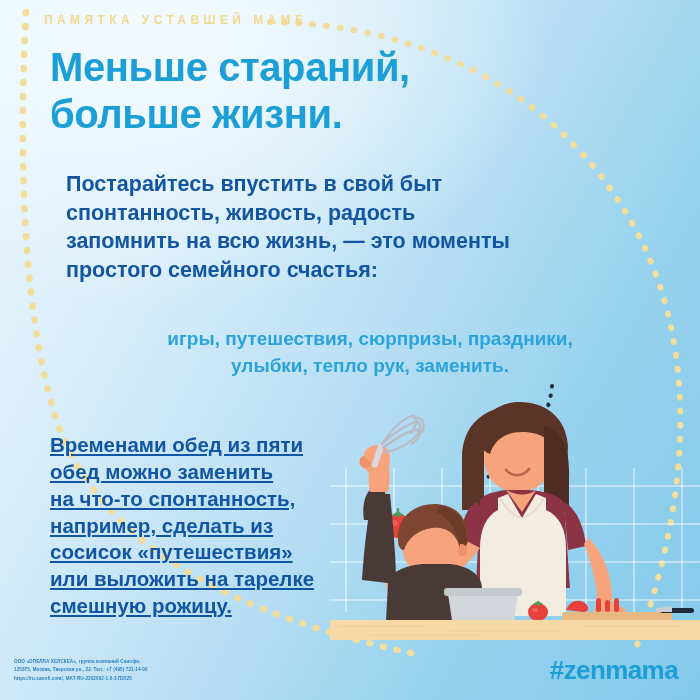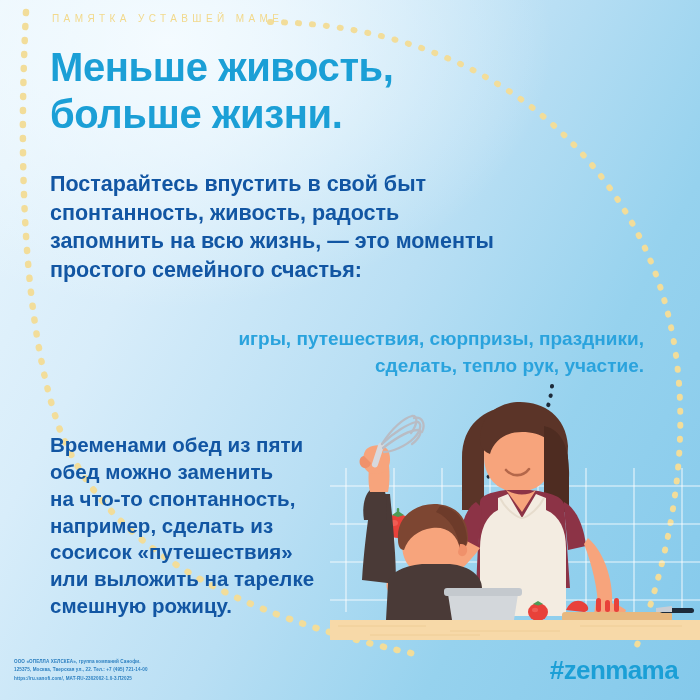--- a/index.html
+++ b/index.html
@@ -13,54 +13,54 @@
     background:
       radial-gradient(ellipse 620px 430px at 24% 6%, #f4fbff 0%, rgba(244,251,255,0) 62%),
       linear-gradient(118deg,#eaf6fd 0%, #d8edfa 26%, #b9dff4 52%, #96d2ee 74%, #84c9eb 100%);
   }
 
   
   .arc{position:absolute;left:0;top:0;width:700px;height:700px;pointer-events:none;}
 
   
   .eyebrow{
-    position:absolute;left:52px;top:13px;
-    font-size:10px;font-weight:400;letter-spacing:4.4px;
+    position:absolute;left:44px;top:13px;
+    font-size:12px;font-weight:700;letter-spacing:4.4px;
     color:#f2d98c;white-space:nowrap;
   }
 
   
   .headline{
     position:absolute;left:50px;top:44px;width:560px;
     font-size:40px;line-height:1.18;font-weight:700;
     color:#1b9fd6;letter-spacing:-0.4px;
   }
   .headline .l2{display:block;}
 
   
   .para1{
     position:absolute;left:50px;top:170px;width:580px;
     font-size:21.5px;line-height:1.33;font-weight:700;
     color:#1256a3;
   }
-  .para1 span{display:block;}
+  .para1 span{display:block;margin-left:16px;}
 
   
   .highlight{
-    position:absolute;left:84px;top:326px;width:560px;
+    position:absolute;left:90px;top:326px;width:560px;
     font-size:19px;line-height:1.42;font-weight:700;
-    color:#2aa3dd;text-align:right;
+    color:#2aa3dd;text-align:center;
   }
   .highlight span{display:block;}
 
   
   .para2{
     position:absolute;left:50px;top:432px;width:340px;
     font-size:20.5px;line-height:1.31;font-weight:700;
-    color:#1256a3;z-index:6;
+    color:#1256a3;z-index:6;text-decoration:underline;
   }
   .para2 span{display:block;}
 
   
   .illo{position:absolute;right:0;bottom:52px;width:370px;height:250px;}
 
   
   .footer-legal{
     position:absolute;left:14px;bottom:17px;width:270px;
     font-size:4.6px;line-height:1.85;font-weight:600;
@@ -82,34 +82,34 @@
     <path d="M 26 12 C 18 170, 24 330, 60 430 C 105 545, 230 615, 420 655" fill="none" stroke="#f2dd9a" stroke-width="6.5" stroke-linecap="round" stroke-dasharray="1 13"></path>
 
     <path d="M 270 22 C 420 24, 560 90, 636 230 C 700 350, 690 500, 636 648" fill="none" stroke="#f2dd9a" stroke-width="6" stroke-linecap="round" stroke-dasharray="1 13"></path>
 
     <path d="M 552 386 C 548 432, 510 468, 462 492" fill="none" stroke="#1d2b3a" stroke-width="4" stroke-linecap="round" stroke-dasharray="0.5 9"></path>
   </svg>
 
   <div class="eyebrow">ПАМЯТКА УСТАВШЕЙ МАМЕ</div>
 
   <div class="headline">
-    <span class="l1">Меньше живость,</span>
+    <span class="l1">Меньше стараний,</span>
     <span class="l2">больше жизни.</span>
   </div>
 
   <div class="para1">
     <span>Постарайтесь впустить в свой быт</span>
     <span>спонтанность, живость, радость</span>
     <span>запомнить на всю жизнь, — это моменты</span>
     <span>простого семейного счастья:</span>
   </div>
 
   <div class="highlight">
     <span>игры, путешествия, сюрпризы, праздники,</span>
-    <span>сделать, тепло рук, участие.</span>
+    <span>улыбки, тепло рук, заменить.</span>
   </div>
 
   <div class="para2">
     <span>Временами обед из пяти</span>
     <span>обед можно заменить</span>
     <span>на что-то спонтанность,</span>
     <span>например, сделать из</span>
     <span>сосисок «путешествия»</span>
     <span>или выложить на тарелке</span>
     <span>смешную рожицу.</span>

